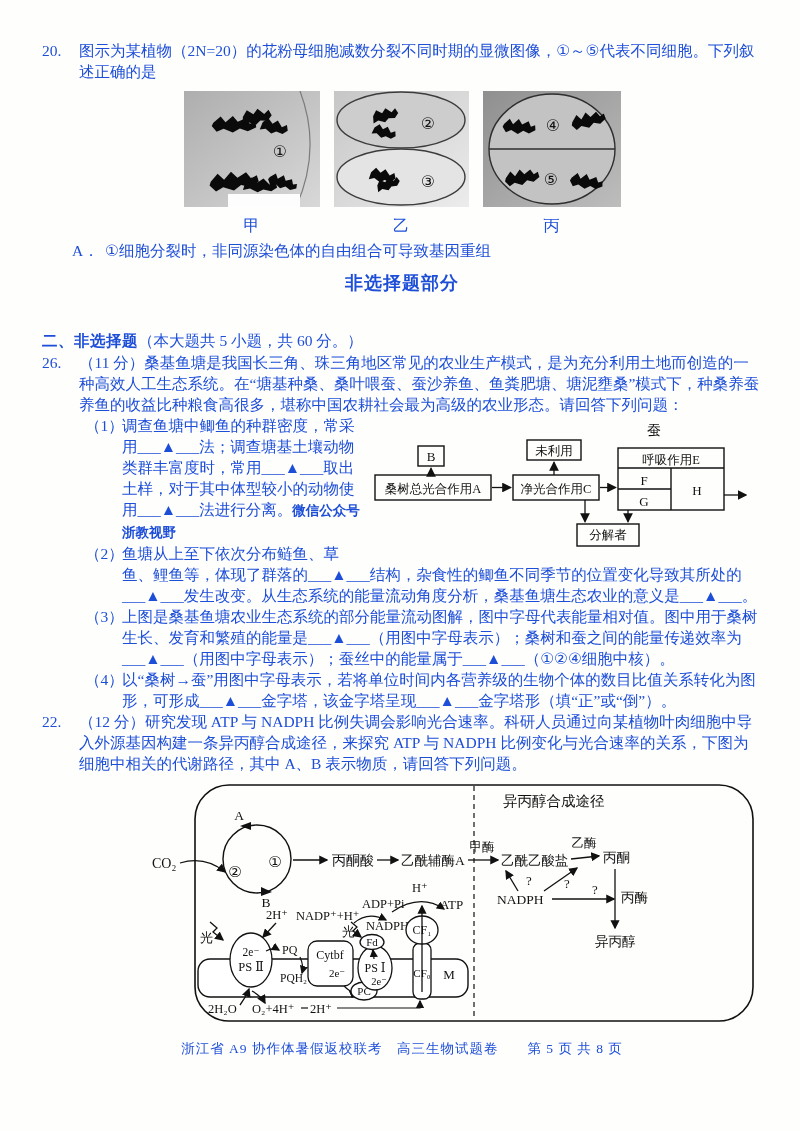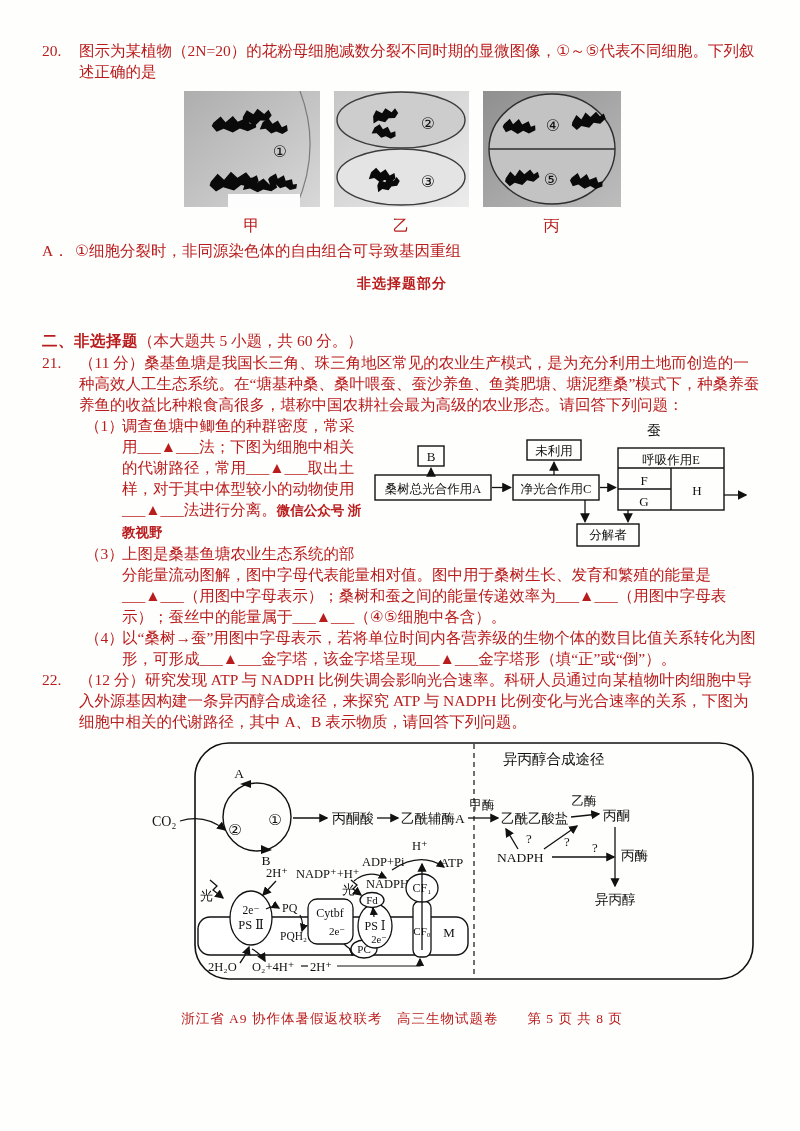--- a/index.html
+++ b/index.html
@@ -1,40 +1,40 @@
 <!DOCTYPE html>
 <html><head>
 <meta charset="utf-8">
 <style>
   html,body{margin:0;padding:0;background:#ddd;}
   .page{
     width:800px;height:1131px;margin:0 auto;background:#fefefd;
     box-sizing:border-box;padding:40px 38px 12px 42px;
     font-family:"Liberation Serif","DejaVu Serif","DejaVu Sans",serif;
-    color:#b91c1c;font-size:15.5px;line-height:21px;position:relative;overflow:hidden;
+    color:#1d4ed8;font-size:15.5px;line-height:21px;position:relative;overflow:hidden;
   }
   p{margin:0;}
   .hang{padding-left:37px;}
   .hang .qn{display:inline-block;width:37px;margin-left:-37px;}
   .fig-row{display:flex;justify-content:center;align-items:flex-start;gap:14px;margin:9px 0 2px 0;}
   .fig{text-align:center;}
   .fig figure{margin:0;}
   .fig figcaption{font-size:16px;margin-top:3px;}
-  .options{margin-top:4px;}
+  .options{margin-left:30px;margin-top:4px;}
   .opt .okey{display:inline-block;width:33px;}
-  .sec-title{text-align:center;font-size:14px;font-weight:bold;margin:12px 0 8px 0;letter-spacing:1px;}
+  .sec-title{text-align:center;font-size:18px;font-weight:bold;margin:12px 0 8px 0;letter-spacing:1px;}
   .lead{margin-bottom:1px;margin-top:36px;}
   .lead b{letter-spacing:.5px;}
   .q21-flow{overflow:visible;}
   .q21-diagram{float:right;width:392px;margin:3px 0 4px 6px;}
   .sub{margin-left:43px;padding-left:37px;}
   .sub .sn{display:inline-block;width:37px;margin-left:-37px;}
   .watermark{font-weight:bold;font-size:13.5px;}
   .q22-diagram{margin:5px 0 0 106px;}
-  .footer{text-align:center;font-size:13.5px;margin-top:14px;letter-spacing:1px;}
+  .footer{text-align:center;font-size:13.5px;margin-top:2px;letter-spacing:1px;}
   svg text{fill:#111;}
   .svg-cjk{font-family:"Liberation Serif","DejaVu Serif","DejaVu Sans",serif;}
 </style>
 </head>
 <body>
 
 <div class="page">
 
   <section>
     <p class="hang"><span class="qn">20.</span><span>图示为某植物（2N=20）的花粉母细胞减数分裂不同时期的显微图像，①～⑤代表不同细胞。下列叙述正确的是</span></p>
@@ -128,21 +128,21 @@
 
     <div class="options">
       <p class="opt"><span class="okey">A．</span><span>①细胞分裂时，非同源染色体的自由组合可导致基因重组</span></p>
     </div>
   </section>
 
   <h2 class="sec-title">非选择题部分</h2>
   <p class="lead"><b>二、非选择题</b><span>（本大题共 5 小题，共 60 分。）</span></p>
 
   <section>
-    <p class="hang"><span class="qn">21.</span><span>（11 分）桑基鱼塘是我国长三角、珠三角地区常见的农业生产模式，是为充分利用土地而创造的一种高效人工生态系统。在“塘基种桑、桑叶喂蚕、蚕沙养鱼、鱼粪肥塘、塘泥壅桑”模式下，种桑养蚕养鱼的收益比种粮食高很多，堪称中国农耕社会最为高级的农业形态。请回答下列问题：</span></p>
+    <p class="hang"><span class="qn">26.</span><span>（11 分）桑基鱼塘是我国长三角、珠三角地区常见的农业生产模式，是为充分利用土地而创造的一种高效人工生态系统。在“塘基种桑、桑叶喂蚕、蚕沙养鱼、鱼粪肥塘、塘泥壅桑”模式下，种桑养蚕养鱼的收益比种粮食高很多，堪称中国农耕社会最为高级的农业形态。请回答下列问题：</span></p>
 
     <div class="q21-flow">
       <div class="q21-diagram">
         <svg width="392" height="132" viewBox="0 0 392 132" class="svg-cjk">
           <defs>
             <marker id="m1" viewBox="0 0 10 10" refX="8.5" refY="5" markerWidth="7.5" markerHeight="7.5" orient="auto-start-reverse">
               <path d="M0,0 L10,5 L0,10 z" fill="#111"></path>
             </marker>
           </defs>
           <text x="284" y="17" text-anchor="middle" font-size="14">蚕</text>
@@ -176,22 +176,23 @@
             <line x1="122" y1="69.5" x2="140.5" y2="69.5" marker-end="url(#m1)"></line>
             <line x1="184" y1="57" x2="184" y2="44.5" marker-end="url(#m1)"></line>
             <line x1="230" y1="69.5" x2="245.5" y2="69.5" marker-end="url(#m1)"></line>
             <line x1="215" y1="82" x2="215" y2="103.5" marker-end="url(#m1)"></line>
             <line x1="258" y1="92" x2="258" y2="103.5" marker-end="url(#m1)"></line>
             <line x1="354" y1="77" x2="376" y2="77" marker-end="url(#m1)"></line>
           </g>
         </svg>
       </div>
 
-      <p class="sub"><span class="sn">（1）</span><span>调查鱼塘中鲫鱼的种群密度，常采用___▲___法；下图为细胞中相关的代谢路径，常用___▲___取出土样，对于其中体型较小的动物使用___▲___法进行分离。</span><span class="watermark">微信公众号 浙教视野</span></p>
-      <p class="sub"><span class="sn">（3）</span><span>上图是桑基鱼塘农业生态系统的部分能量流动图解，图中字母代表能量相对值。图中用于桑树生长、发育和繁殖的能量是___▲___（用图中字母表示）；桑树和蚕之间的能量传递效率为___▲___（用图中字母表示）；蚕丝中的能量属于___▲___（④⑤细胞中各含）。</span></p>
+      <p class="sub"><span class="sn">（1）</span><span>调查鱼塘中鲫鱼的种群密度，常采用___▲___法；调查塘基土壤动物类群丰富度时，常用___▲___取出土样，对于其中体型较小的动物使用___▲___法进行分离。</span><span class="watermark">微信公众号 浙教视野</span></p>
+      <p class="sub"><span class="sn">（2）</span><span>鱼塘从上至下依次分布鲢鱼、草鱼、鲤鱼等，体现了群落的___▲___结构，杂食性的鲫鱼不同季节的位置变化导致其所处的___▲___发生改变。从生态系统的能量流动角度分析，桑基鱼塘生态农业的意义是___▲___。</span></p>
+      <p class="sub"><span class="sn">（3）</span><span>上图是桑基鱼塘农业生态系统的部分能量流动图解，图中字母代表能量相对值。图中用于桑树生长、发育和繁殖的能量是___▲___（用图中字母表示）；桑树和蚕之间的能量传递效率为___▲___（用图中字母表示）；蚕丝中的能量属于___▲___（①②④细胞中核）。</span></p>
       <p class="sub"><span class="sn">（4）</span><span>以“桑树→蚕”用图中字母表示，若将单位时间内各营养级的生物个体的数目比值关系转化为图形，可形成___▲___金字塔，该金字塔呈现___▲___金字塔形（填“正”或“倒”）。</span></p>
       <div style="clear:both"></div>
     </div>
   </section>
 
   <section>
     <p class="hang"><span class="qn">22.</span><span>（12 分）研究发现 ATP 与 NADPH 比例失调会影响光合速率。科研人员通过向某植物叶肉细胞中导入外源基因构建一条异丙醇合成途径，来探究 ATP 与 NADPH 比例变化与光合速率的关系，下图为细胞中相关的代谢路径，其中 A、B 表示物质，请回答下列问题。</span></p>
 
     <div class="q22-diagram">
       <svg width="620" height="252" viewBox="0 0 620 252" class="svg-cjk">

